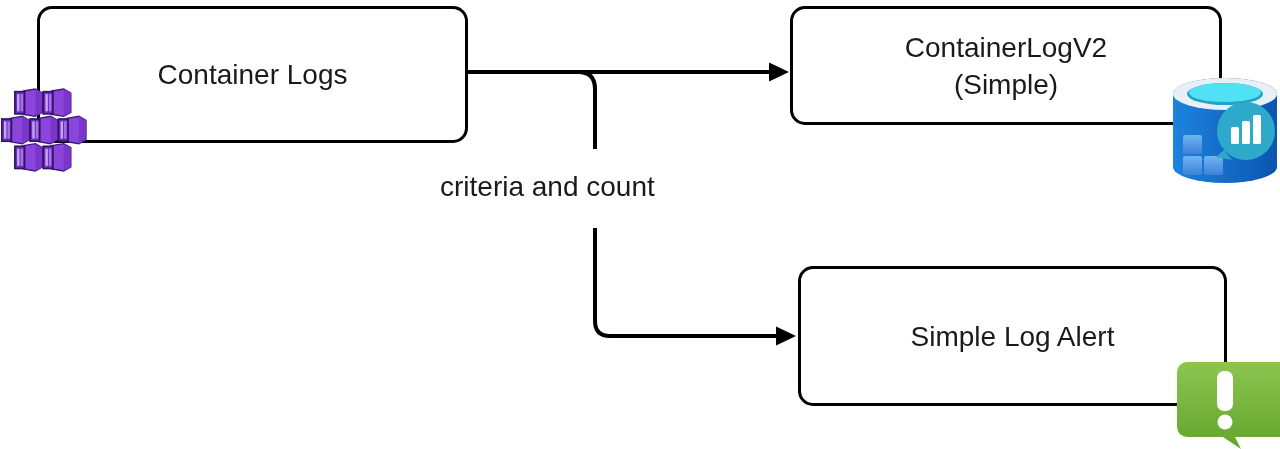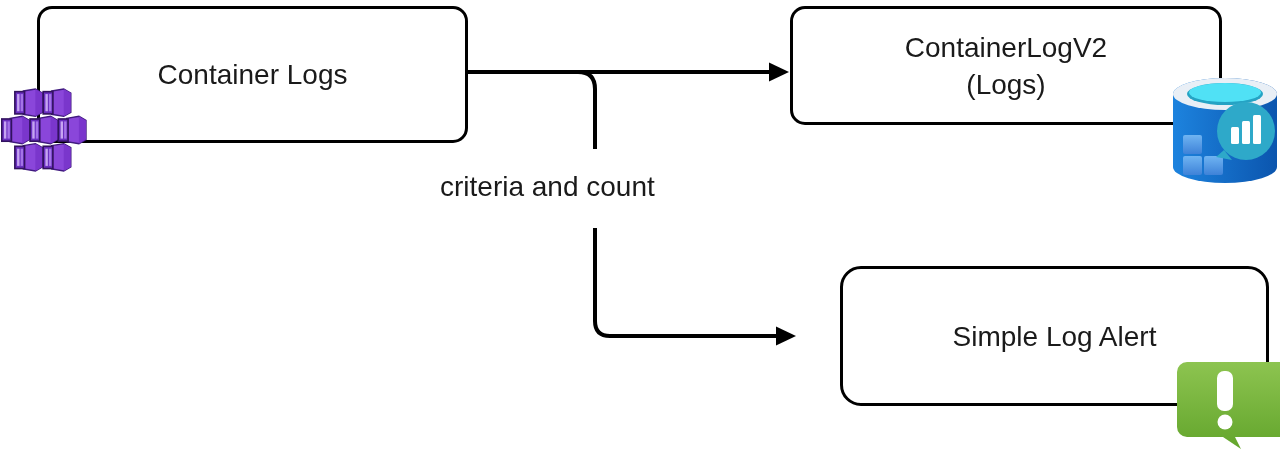--- a/index.html
+++ b/index.html
@@ -21,21 +21,21 @@
     justify-content:center;
     text-align:center;
     font-size:28px;
     font-weight:300;
     color:#1a1a1a;
     line-height:37px;
     box-sizing:border-box;
   }
   #node-container-logs   { left:37px;  top:6px;   width:431px; height:137px; }
   #node-containerlogv2   { left:790px; top:6px;   width:432px; height:119px; }
-  #node-simple-log-alert { left:840px; top:266px; width:429px; height:140px;border-radius:21px; }
+  #node-simple-log-alert { left:798px; top:266px; width:429px; height:140px; }
 
   .edge-layer {
     position:absolute; left:0; top:0; width:1280px; height:449px;
     pointer-events:none;
   }
   .edge-label {
     position:absolute;
     left:440px; top:171px; width:314px;
     text-align:left;
     font-size:28px;
@@ -51,21 +51,21 @@
 <body>
 
 <div class="canvas">
 
   <div class="node" id="node-container-logs">
     <span>Container Logs</span>
   </div>
 
   <div class="node" id="node-containerlogv2">
     <span>ContainerLogV2</span>
-    <span>(Logs)</span>
+    <span>(Simple)</span>
   </div>
 
   <div class="node" id="node-simple-log-alert">
     <span>Simple Log Alert</span>
   </div>
 
   <svg class="edge-layer" viewBox="0 0 1280 449">
 
     <g>
       <path d="M 467,72 L 772,72" stroke="#000" stroke-width="4" fill="none"></path>

